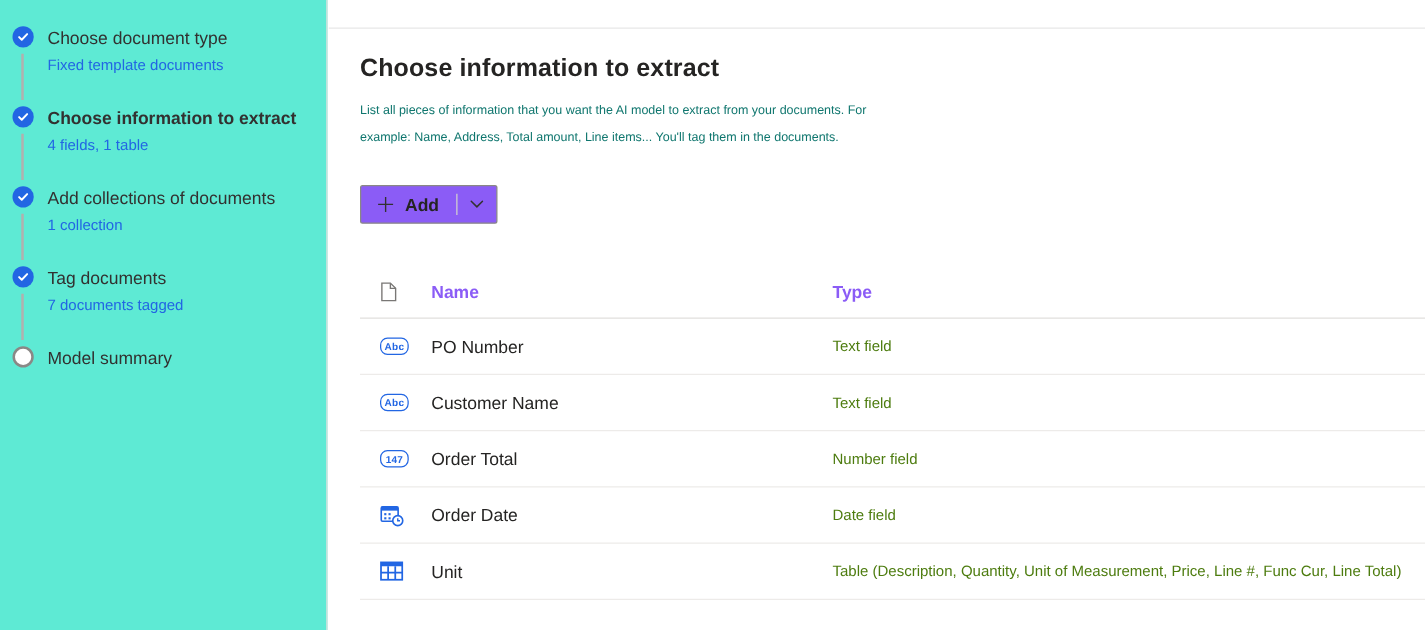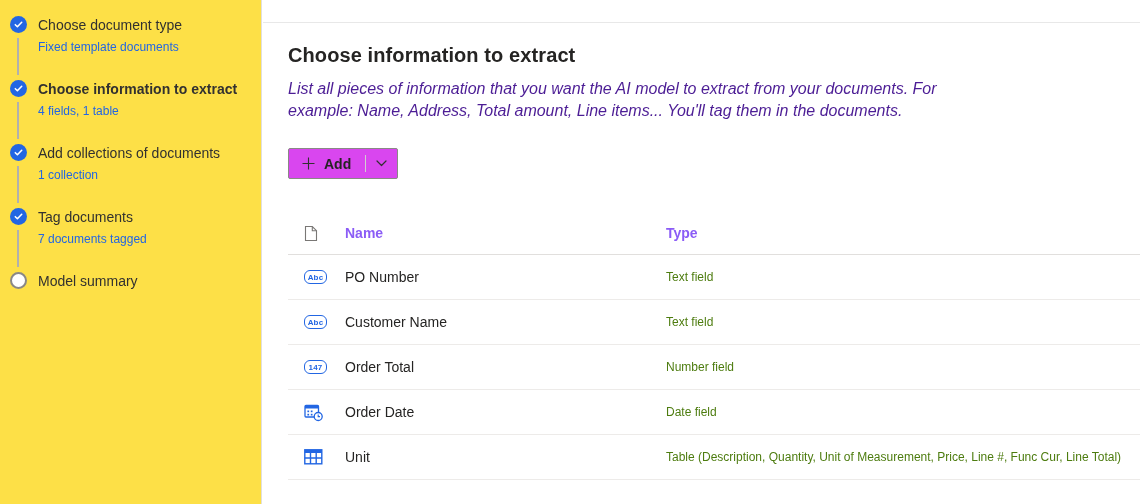--- a/index.html
+++ b/index.html
@@ -2,21 +2,21 @@
 <html><head>
 <meta charset="utf-8">
 <style>
   * { margin:0; padding:0; box-sizing:border-box; }
   html,body { width:1140px; height:504px; background:#fff; font-family:"Liberation Sans", sans-serif; overflow:hidden; }
   body { position:relative; color:#323130; }
 
   
   .sidebar {
     position:absolute; left:0; top:0; width:262px; height:504px;
-    border-right:1px solid #e1dfdd; background:#fde047; padding-top:16px;
+    border-right:1px solid #e1dfdd; background:#5eead4; padding-top:21px;
   }
   .step { position:relative; height:64px; }
   .step-circle {
     position:absolute; left:10px; top:0; width:17px; height:17px; border-radius:50%;
     background:#2266e3; display:flex; align-items:center; justify-content:center;
   }
   .step-circle.upcoming { background:#fff; border:2px solid #8a8886; }
   .step-label {
     position:absolute; left:38px; top:1px; font-size:14px; line-height:17px;
     color:#323130; white-space:nowrap;
@@ -29,27 +29,27 @@
   .step:not(:last-child)::after {
     content:""; position:absolute; left:17px; top:22px; width:2px; height:37px;
     background:#b3b0ad;
   }
 
   
   .main { position:absolute; left:263px; top:0; width:877px; height:504px; }
   .topbar { height:23px; border-bottom:1px solid #e8e8e8; }
   .content { padding:21px 0 0 25px; }
   .page-title { font-size:20px; font-weight:bold; color:#252423; letter-spacing:0.1px; }
-  .page-desc { margin-top:11px; font-size:16px; color:#4c1d95; line-height:22px;font-style:italic; }
+  .page-desc { margin-top:11px; font-size:10px; color:#0f766e; line-height:22px; }
   .page-desc span { display:block; white-space:nowrap; }
 
   
   .add-btn {
     margin-top:26px; display:inline-flex; align-items:stretch; height:31px;
-    border:1px solid #8a8886; border-radius:2px; background:#d946ef; cursor:pointer;
+    border:1px solid #8a8886; border-radius:2px; background:#8b5cf6; cursor:pointer;
   }
   .add-btn-primary { display:flex; align-items:center; gap:9px; padding:0 14px 0 13px; }
   .add-btn-label { font-size:14px; font-weight:bold; color:#252423; }
   .add-btn-divider { width:1px; background:#d2d0ce; margin:6px 0; }
   .add-btn-chevron { width:31px; display:flex; align-items:center; justify-content:center; }
 
   
   .fields-table { margin-top:33px; width:852px; }
   .t-row {
     display:grid; grid-template-columns:57px 321px 1fr; align-items:center;

